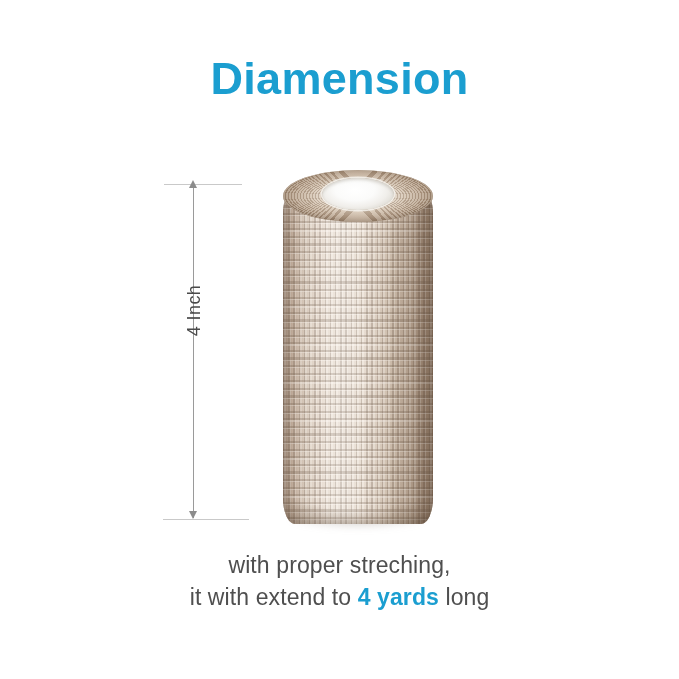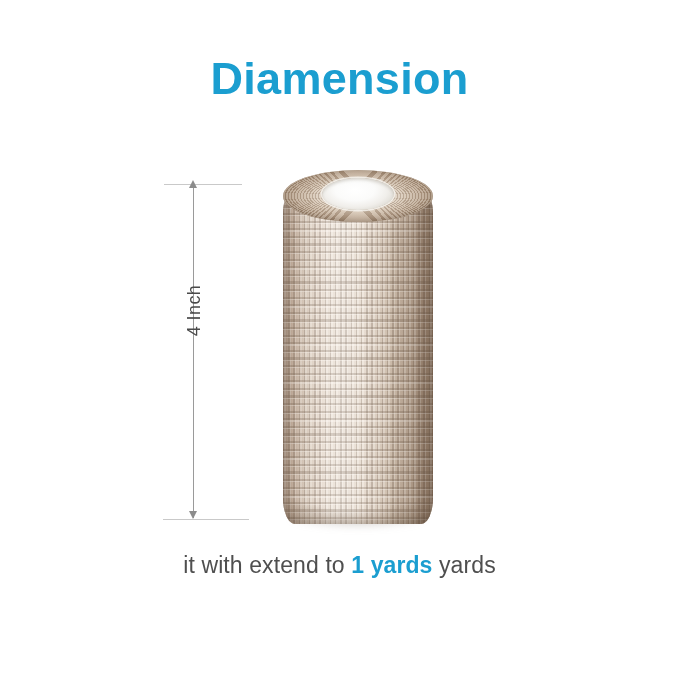--- a/index.html
+++ b/index.html
@@ -271,16 +271,17 @@
       <div class="roll-shade"></div>
       <div class="roll-bottom-lip"></div>
     </div>
     <div class="roll-top-ring">
       <div class="mesh-top"></div>
     </div>
     <div class="roll-core"></div>
   </div>
 
   <div class="caption">
-    <div><span>it with extend to </span><span class="accent">1 yards</span><span> yards</span></div>
+    <div>with proper streching,</div>
+    <div><span>it with extend to </span><span class="accent">4 yards</span><span> long</span></div>
   </div>
 
 </div>
 
 </body></html>

